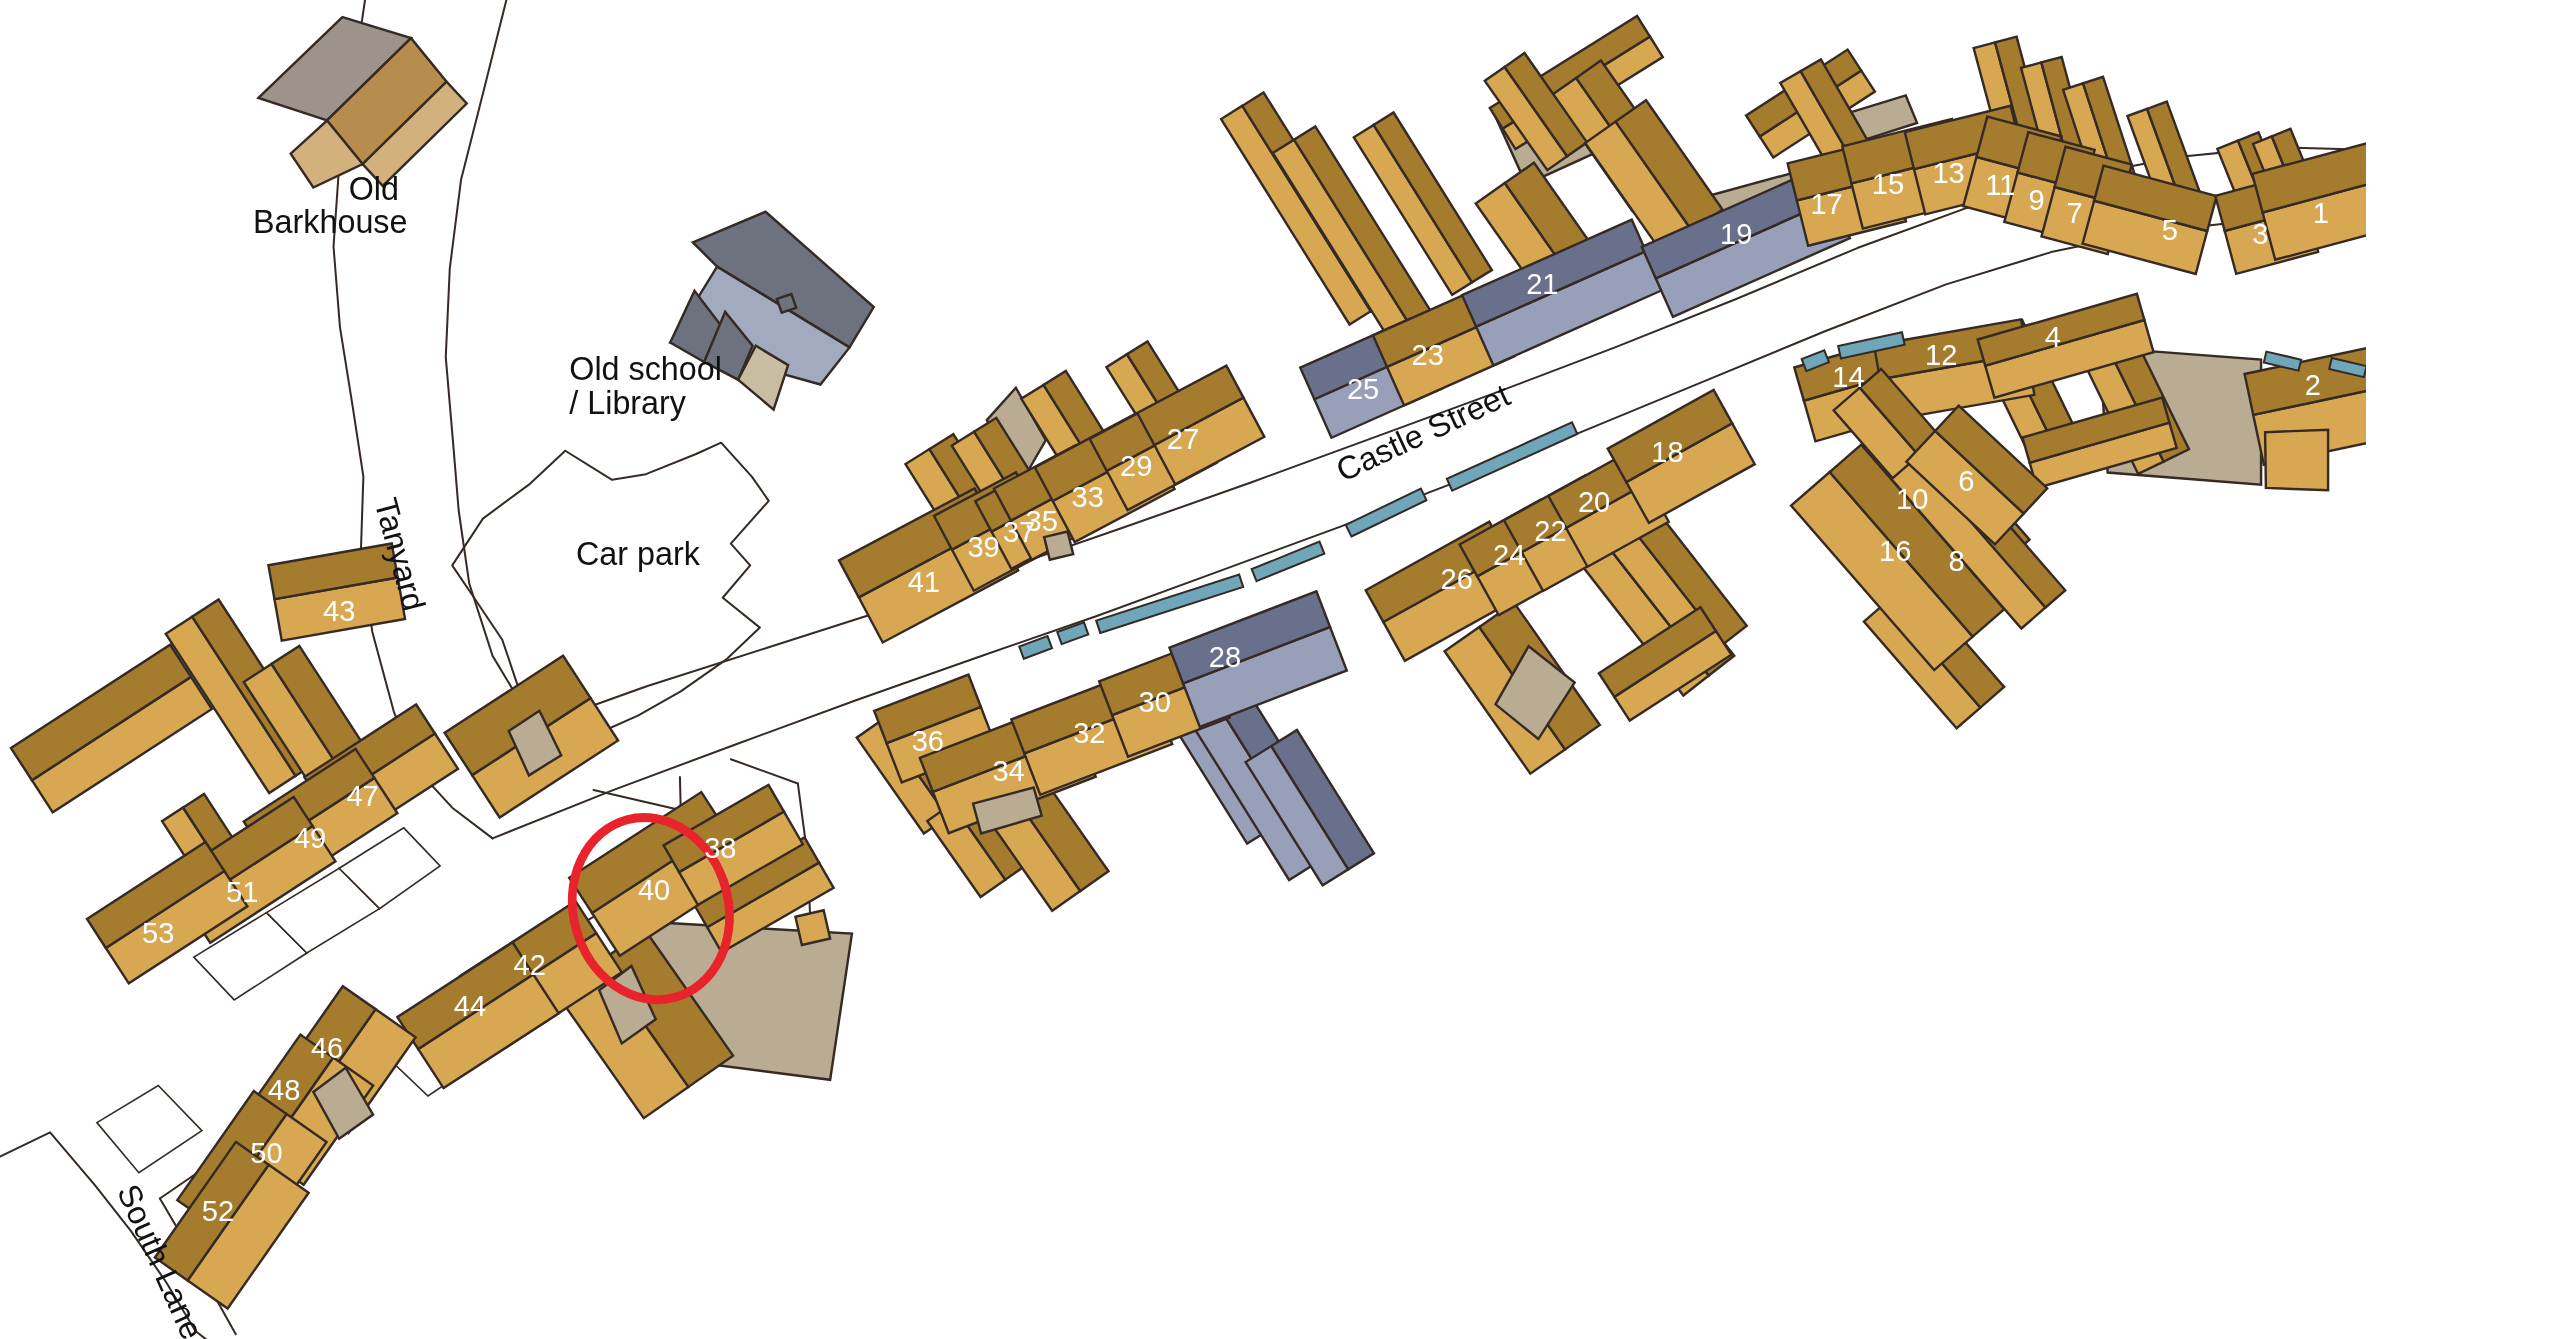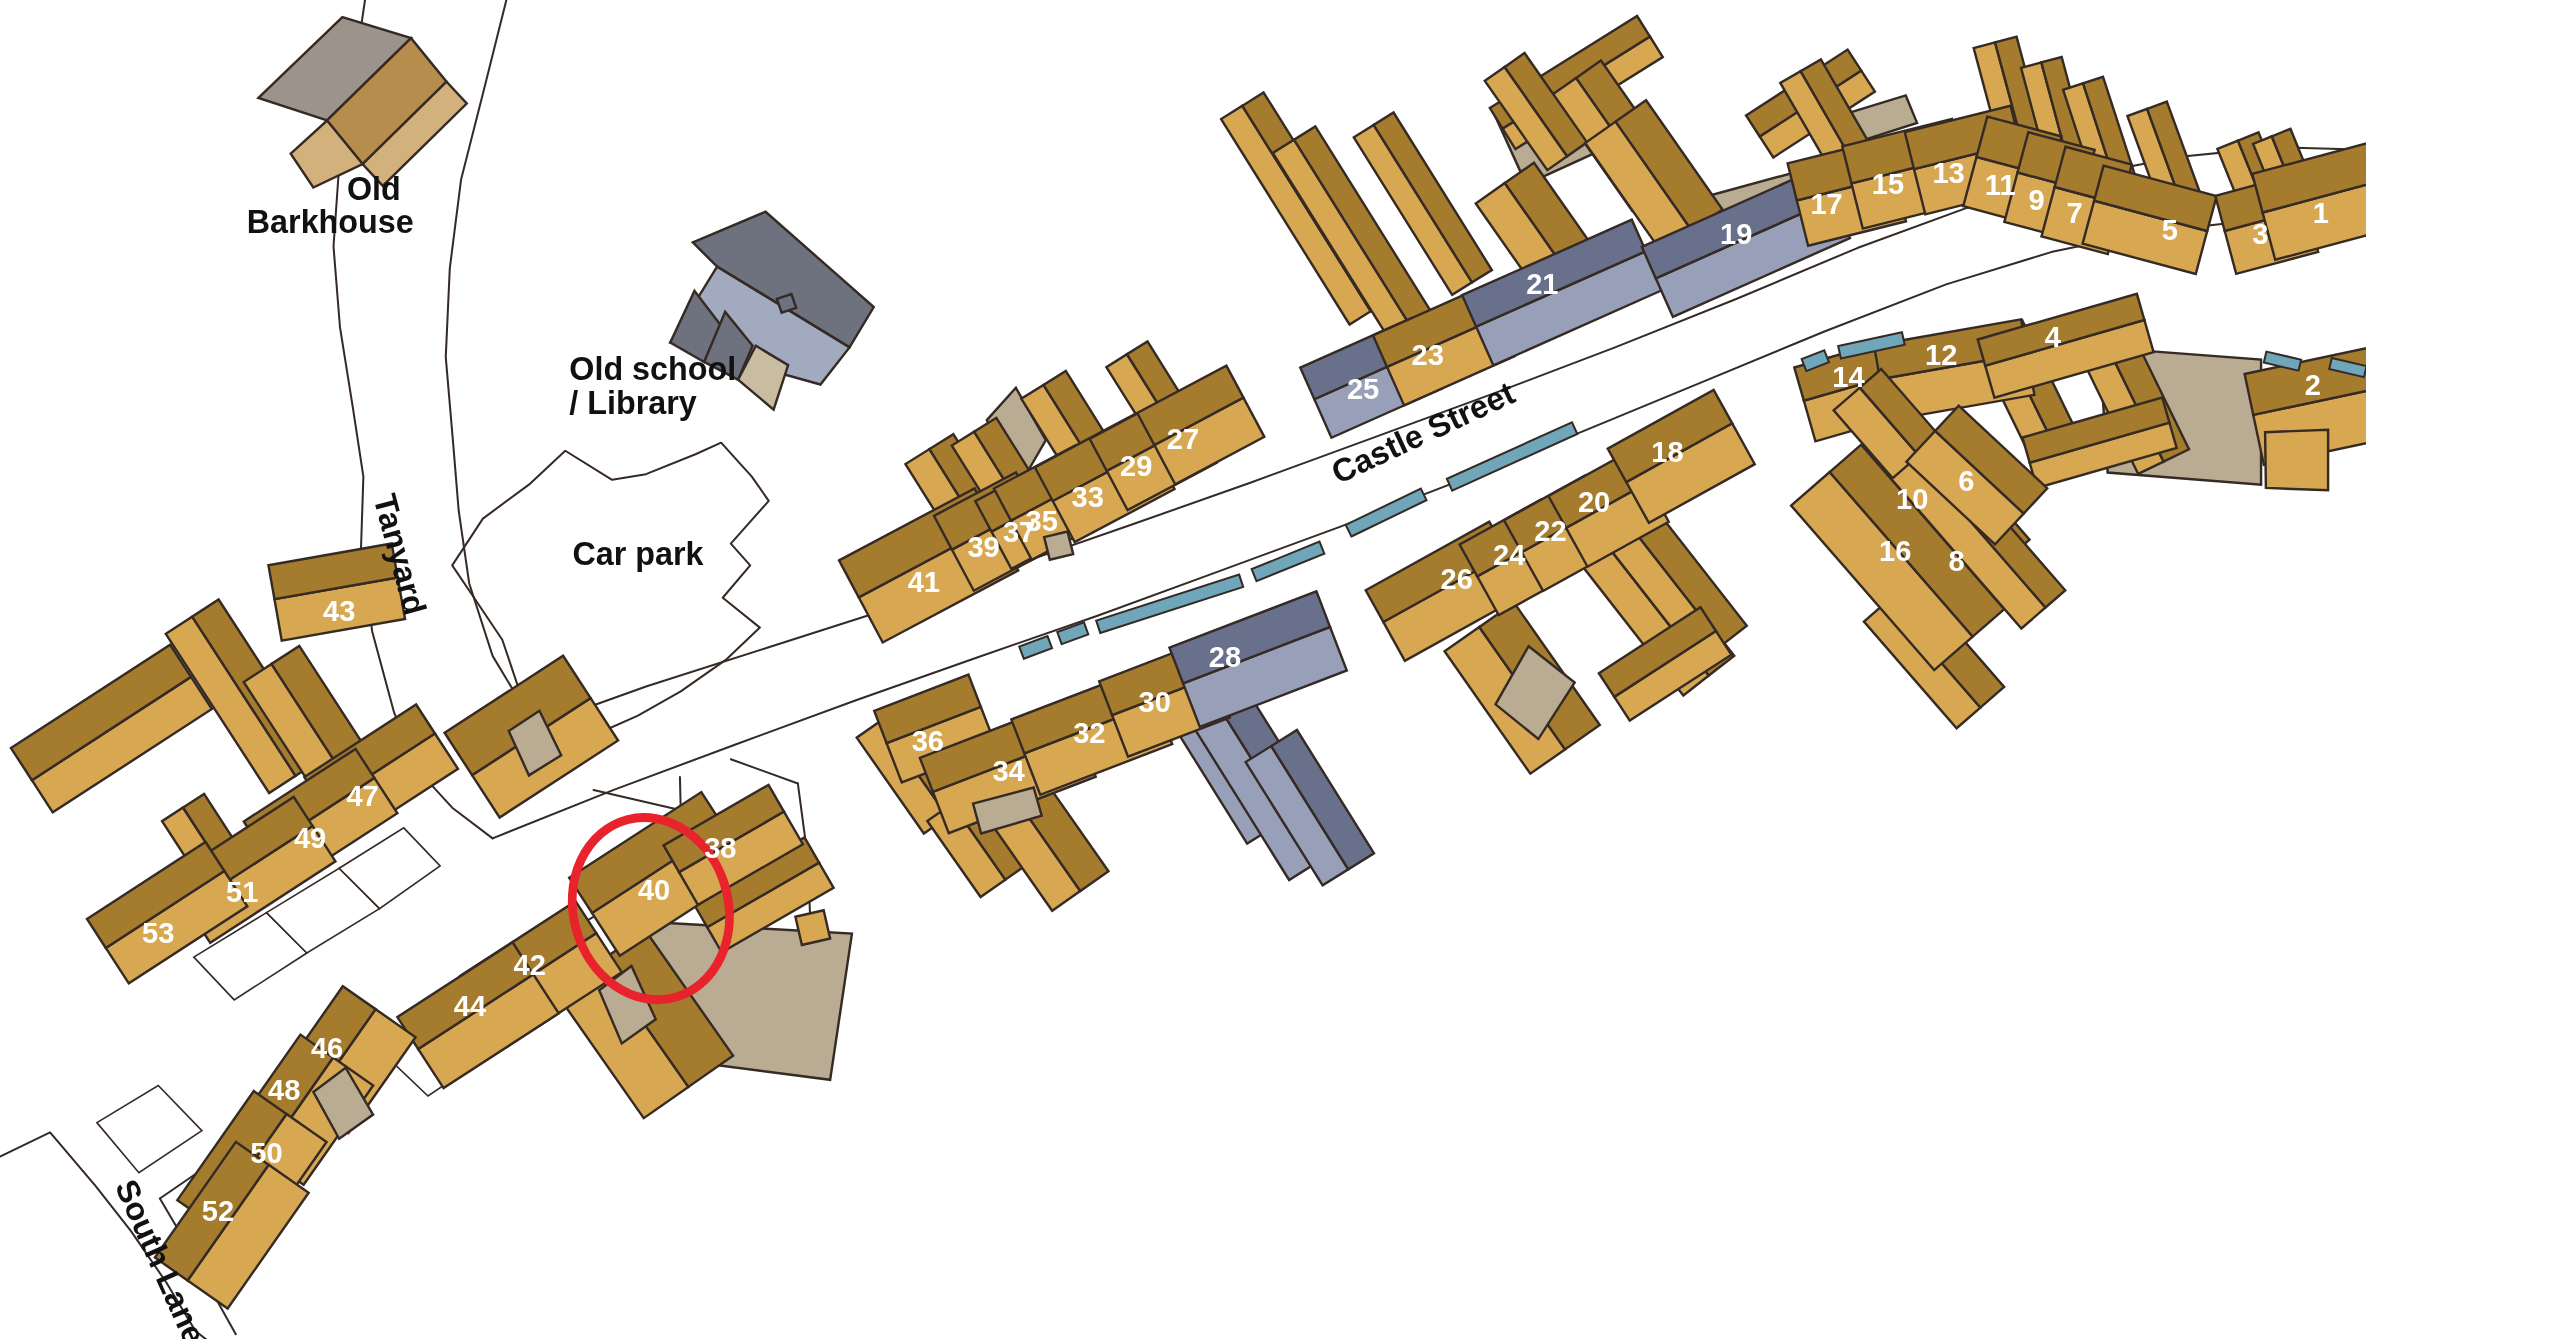--- a/index.html
+++ b/index.html
@@ -1,16 +1,16 @@
 <!DOCTYPE html>
 <html style="font-size:13px"><head>
 <meta charset="utf-8">
 <style>
   html,body{margin:0;padding:0;background:#ffffff;}
-  #stage{width:2366px;height:1340px;position:relative;overflow:hidden;font-weight:bold;}
+  #stage{width:2366px;height:1340px;position:relative;overflow:hidden;}
   svg{display:block;}
   text{font-family:"Liberation Sans", sans-serif;}
   .num{fill:#ffffff;font-size:36px;}
   .place{fill:#111111;font-size:40px;}
 </style>
 </head>
 <body>
 
 <div id="stage">
   <svg id="map" viewBox="0 0 3190 1659" width="2576" height="1340" xmlns="http://www.w3.org/2000/svg">

